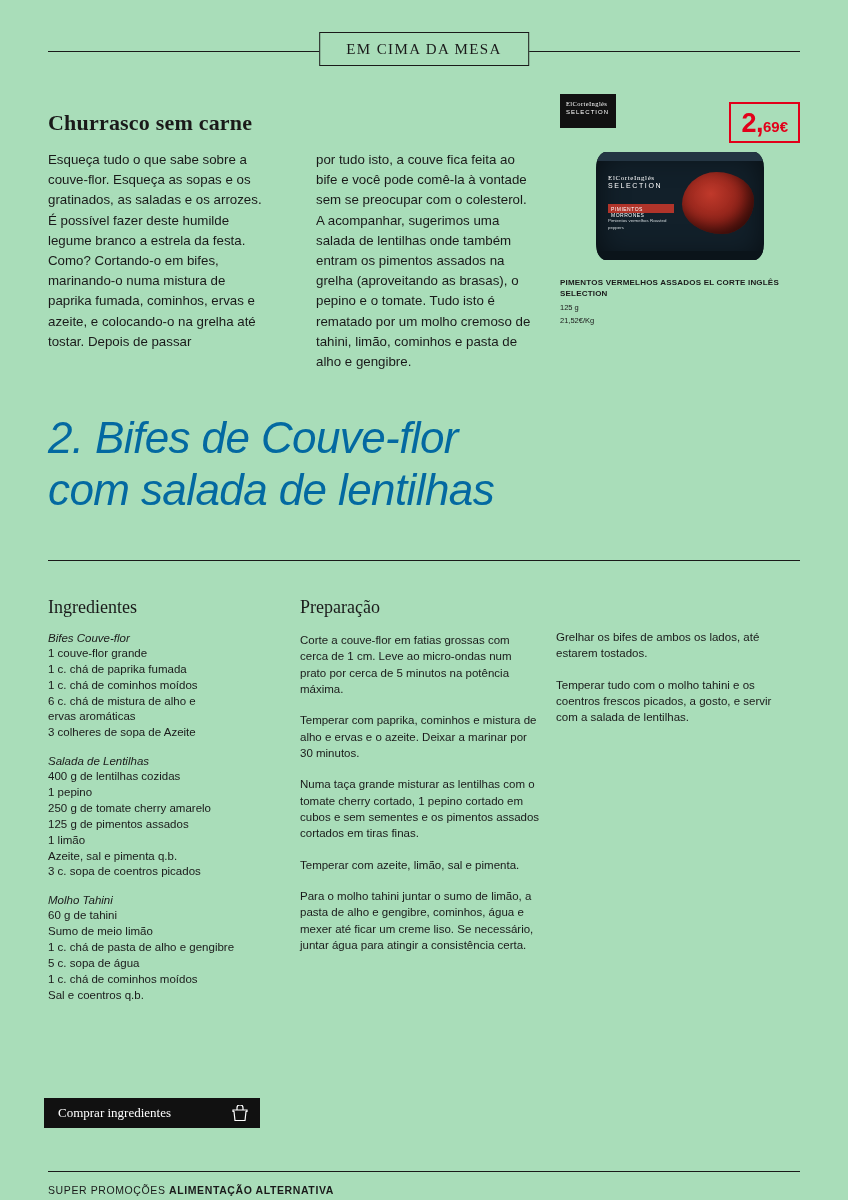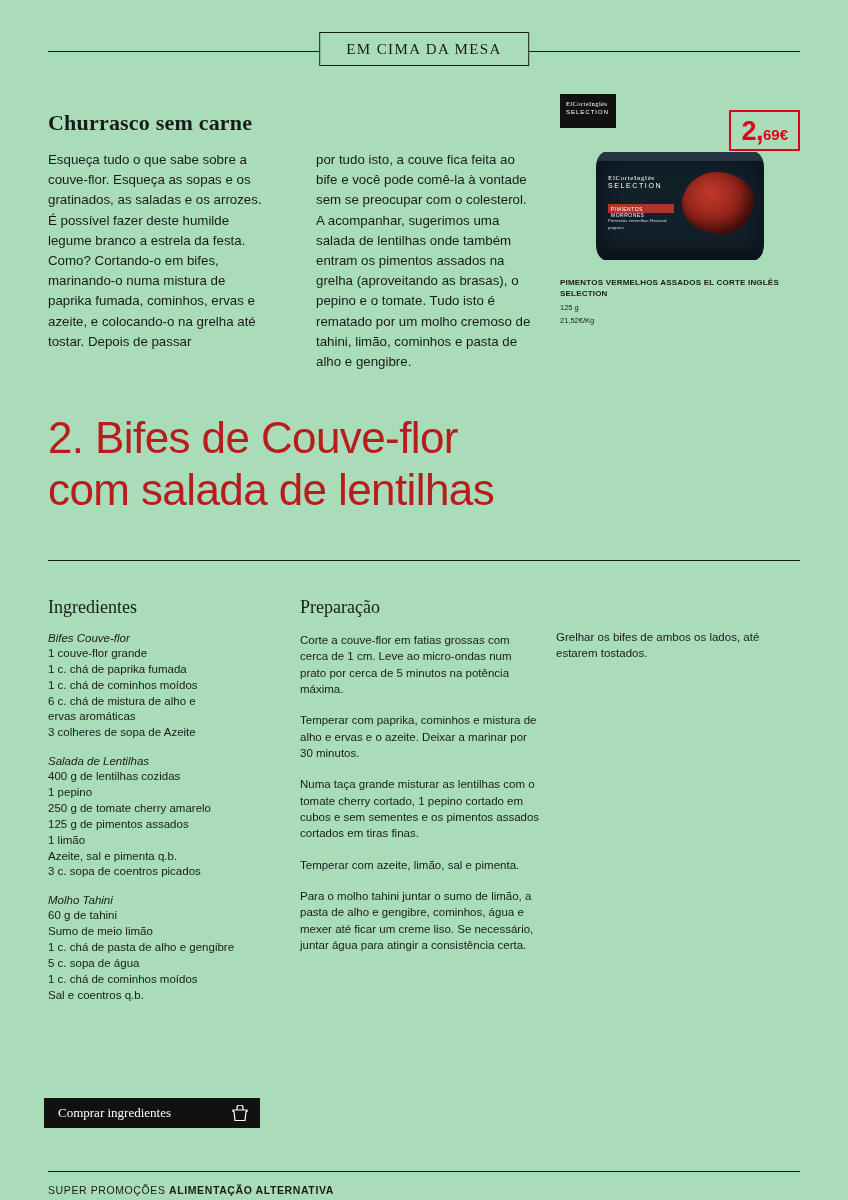--- a/index.html
+++ b/index.html
@@ -91,21 +91,21 @@
     line-height: 1.25;
     padding: 6px 6px;
     letter-spacing: 0.4px;
   }
   .brand-tag .b1 { font-family: "Liberation Serif", serif; font-size: 6.5px; }
   .brand-tag .b2 { letter-spacing: 1px; font-size: 6px; margin-top: 1px; }
 
   .price-box {
     position: absolute;
     right: 0;
-    top: 16px;
+    top: 8px;
     border: 2px solid #e2001a;
     background: #a9ddb9;
     padding: 6px 10px 4px;
     color: #e2001a;
     font-family: "Liberation Sans", sans-serif;
     font-weight: bold;
     line-height: 1;
   }
   .price-main { font-size: 27px; letter-spacing: -0.5px; }
   .price-cents { font-size: 15px; }
@@ -189,21 +189,22 @@
     line-height: 1.4;
   }
 
   
   .recipe-title {
     margin-top: 40px;
     font-size: 44px;
     line-height: 1.18;
     font-weight: 400;
     letter-spacing: -0.6px;
-    color: #b91c1c;
+    color: #0369a1;
+    font-style: italic;
   }
   .title-rule {
     margin-top: 44px;
     height: 1px;
     background: #1a1a1a;
   }
 
   
   .recipe-body {
     margin-top: 36px;
@@ -377,20 +378,21 @@
       <p class="prep-p">Corte a couve-flor em fatias grossas com cerca de 1 cm. Leve ao micro-ondas num prato por cerca de 5 minutos na potência máxima.</p>
       <p class="prep-p">Temperar com paprika, cominhos e mistura de alho e ervas e o azeite. Deixar a marinar por 30 minutos.</p>
       <p class="prep-p">Numa taça grande misturar as lentilhas com o tomate cherry cortado, 1 pepino cortado em cubos e sem sementes e os pimentos assados cortados em tiras finas.</p>
       <p class="prep-p">Temperar com azeite, limão, sal e pimenta.</p>
       <p class="prep-p">Para o molho tahini juntar o sumo de limão, a pasta de alho e gengibre, cominhos, água e mexer até ficar um creme liso. Se necessário, juntar água para atingir a consistência certa.</p>
     </div>
 
     <div class="col-prep2">
       <div style="height:32px"></div>
       <p class="prep-p">Grelhar os bifes de ambos os lados, até estarem tostados.</p>
+      <p class="prep-p">Temperar tudo com o molho tahini e os coentros frescos picados, a gosto, e servir com a salada de lentilhas.</p>
     </div>
   </div>
 
   <div class="buy-btn">
     <span>Comprar ingredientes</span>
     <span class="basket">
       <svg width="20" height="17" viewBox="0 0 20 17">
         <path d="M3 5 h14 v1.5 h-1 l-1 9 h-10 l-1 -9 h-1 z" fill="none" stroke="#fff" stroke-width="1.2"></path>
         <path d="M7 5 v-2.2 a3 3 0 0 1 6 0 v2.2" fill="none" stroke="#fff" stroke-width="1.2"></path>
       </svg>

